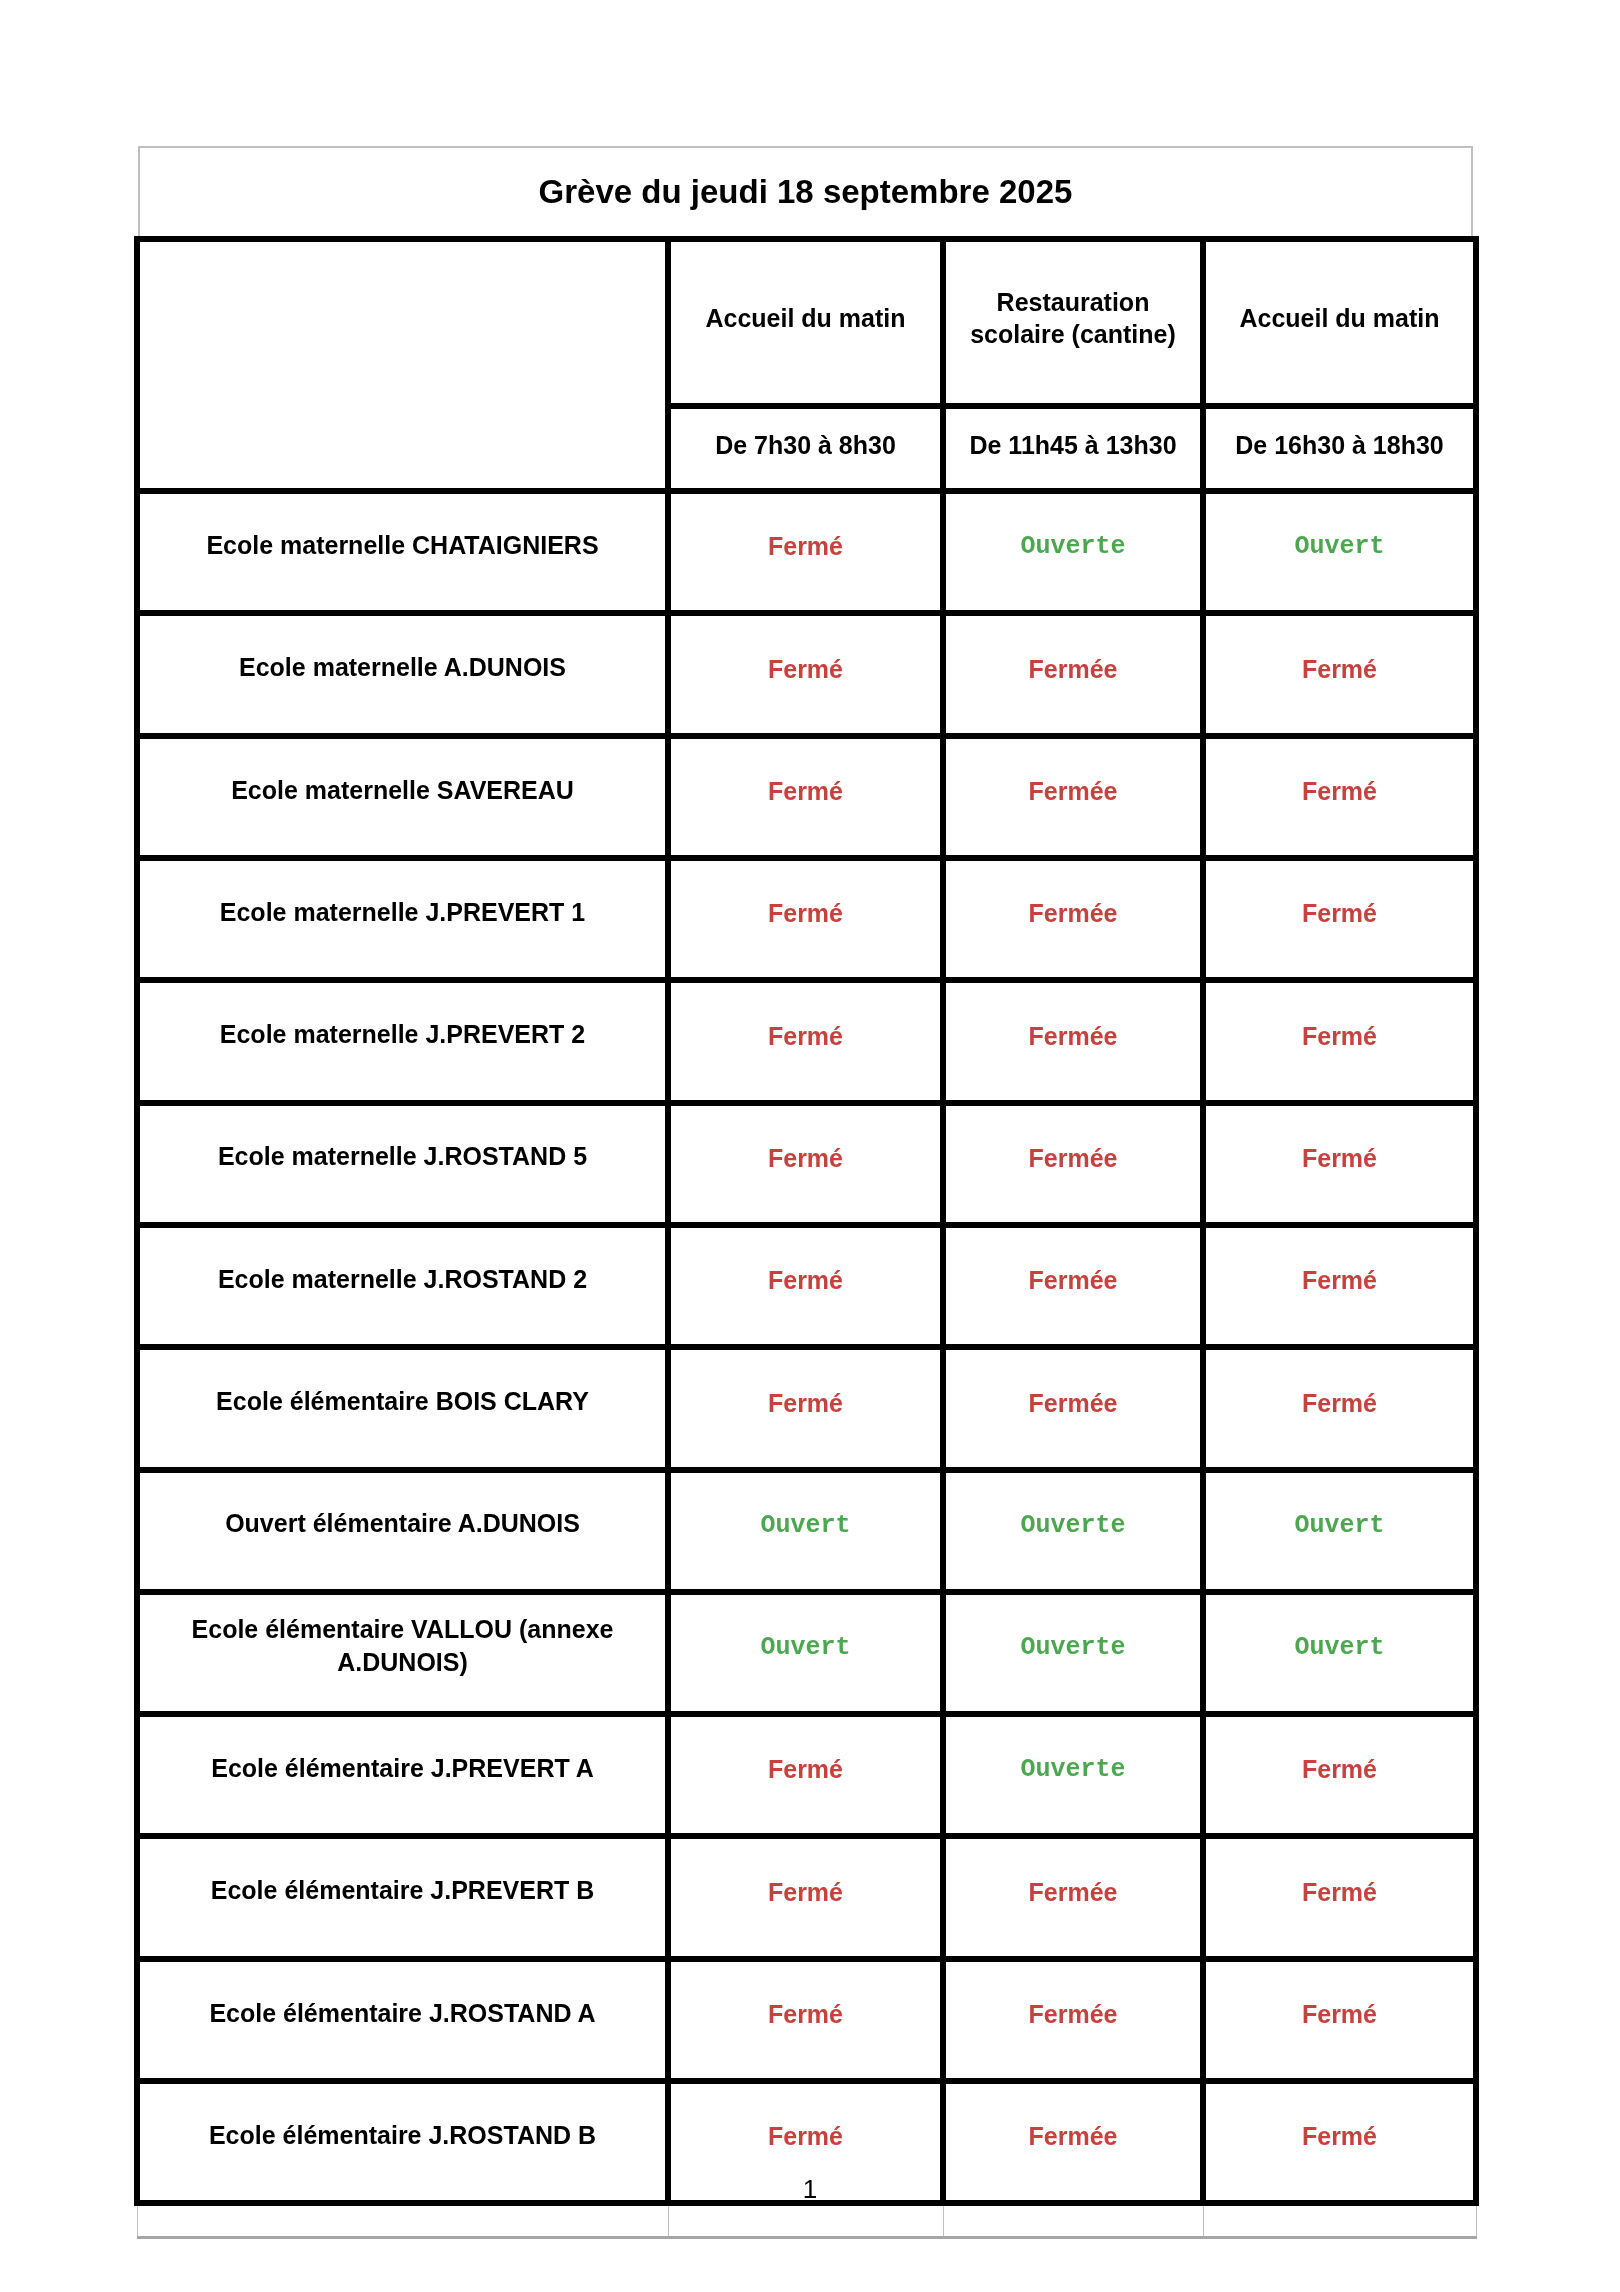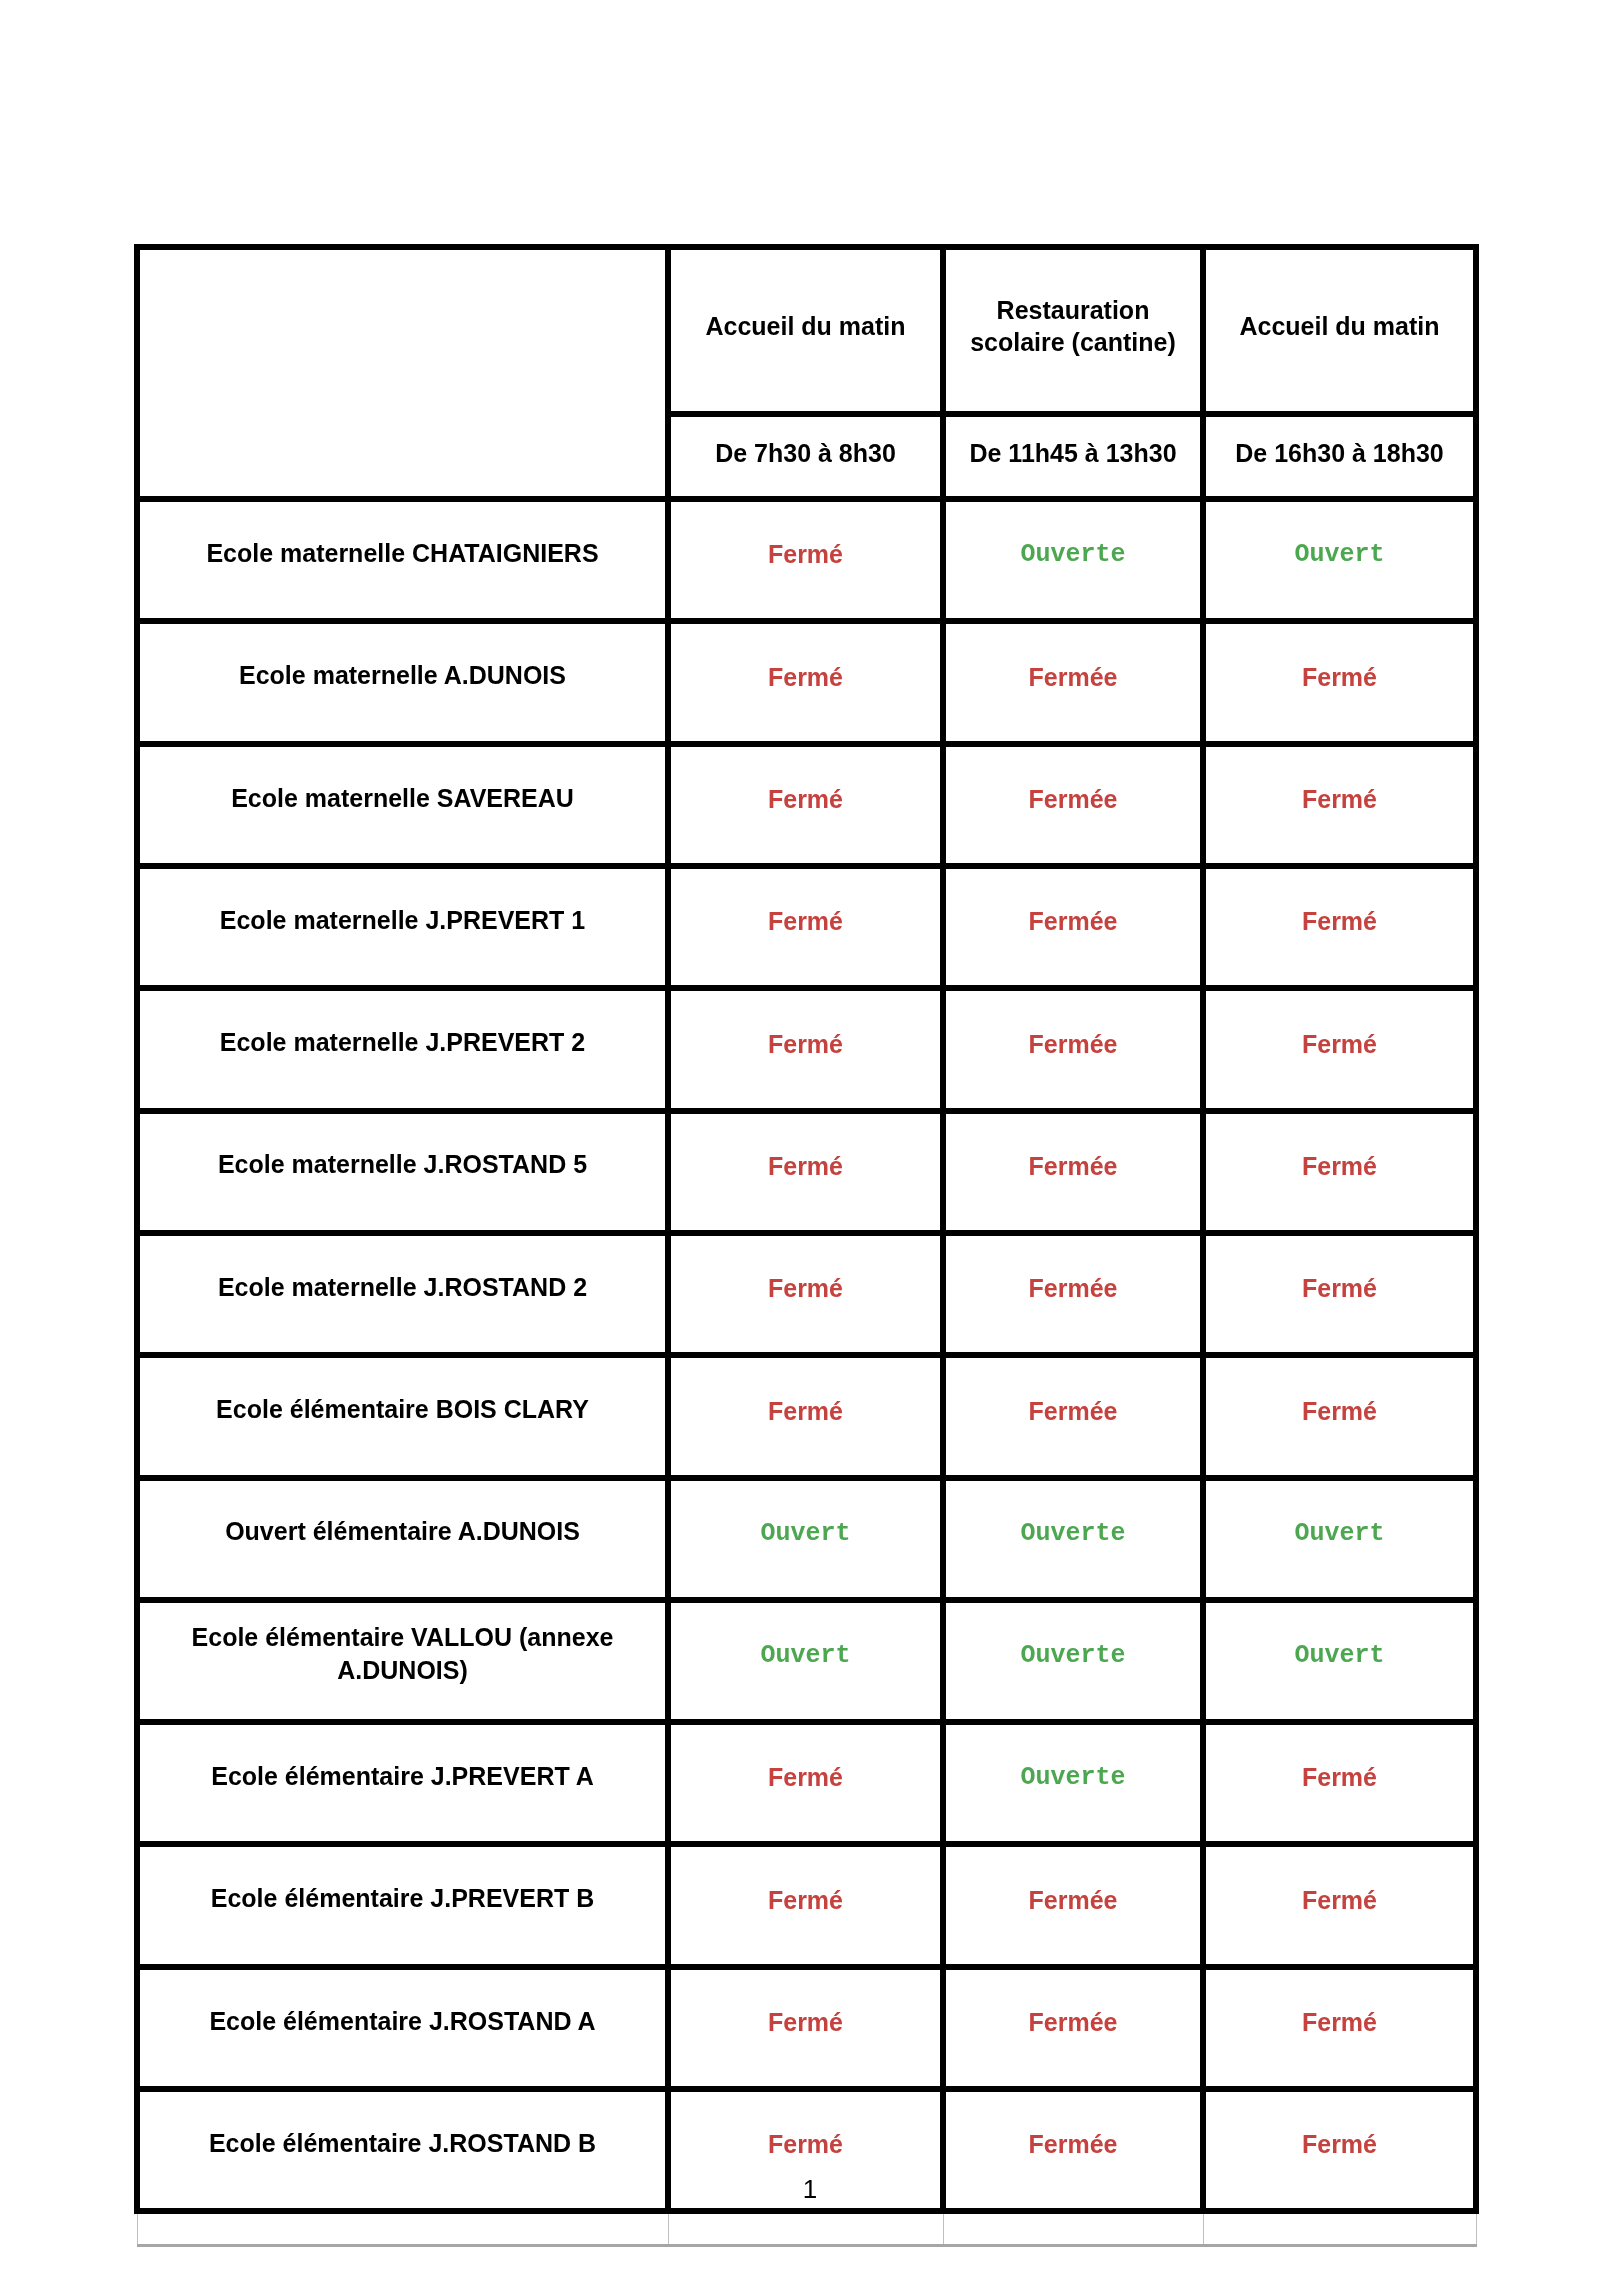--- a/index.html
+++ b/index.html
@@ -28,21 +28,21 @@
     background:#ffffff;
     display:flex; align-items:center; justify-content:center;
   }
   .title-box .title-text{
     font-size:33px;
     font-weight:bold;
     letter-spacing:0;
   }
   table.grid{
     position:absolute;
-    left:134px; top:244px;
+    left:134px; top:236px;
     width:1339px;
     border-collapse:collapse;
     table-layout:fixed;
     background:#ffffff;
     padding-left:40px;
   }
   .grid th, .grid td{
     border:6.3px solid var(--border-black);
     text-align:center;
     vertical-align:middle;
@@ -82,20 +82,23 @@
     text-align:center;
     font-size:26px;
     font-weight:normal;
   }
 </style>
 </head>
 <body>
 
 <div class="sheet">
 
+  <div class="title-box">
+    <span class="title-text">Grève du jeudi 18 septembre 2025</span>
+  </div>
 
   <table class="grid">
     <colgroup>
       <col style="width:531px">
       <col style="width:275px">
       <col style="width:260px">
       <col style="width:273px">
     </colgroup>
     <thead>
       <tr>

